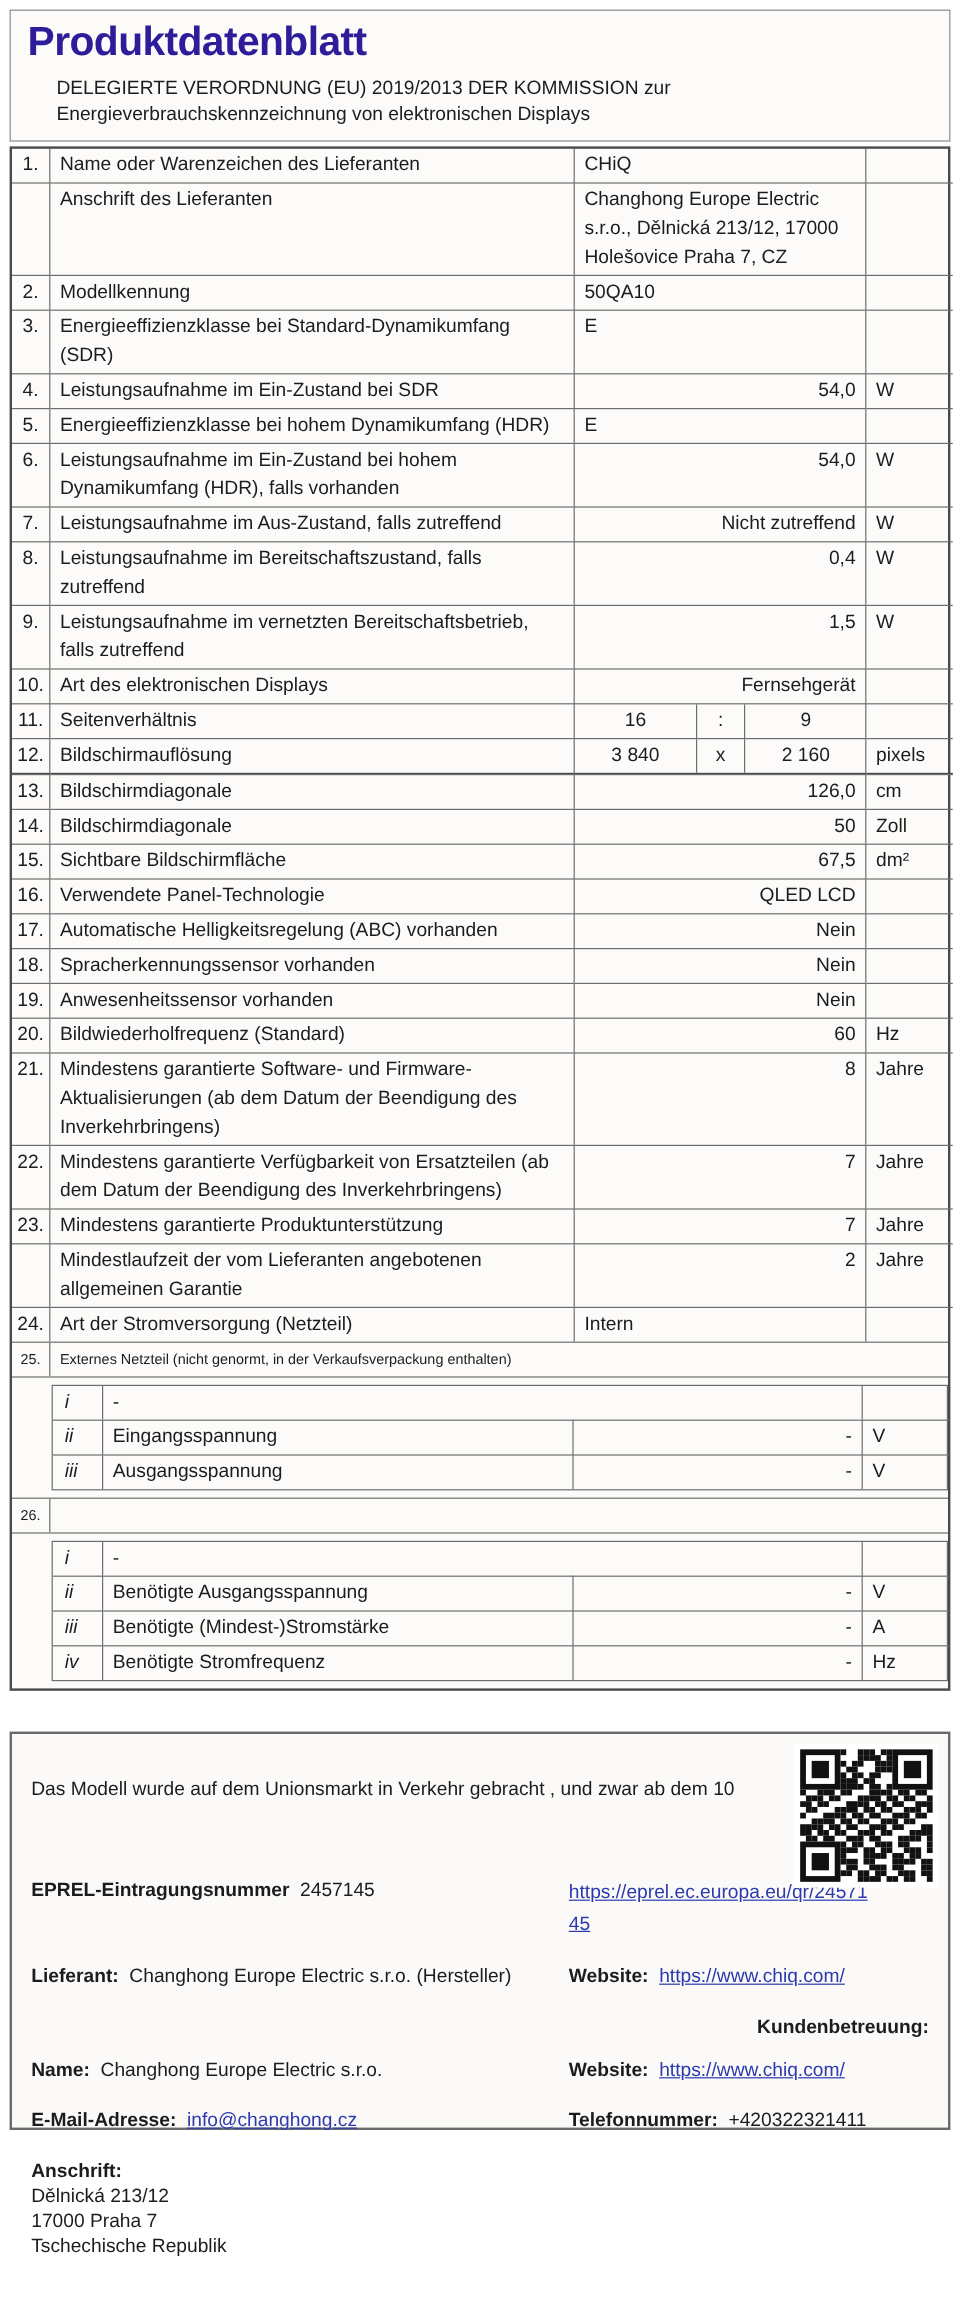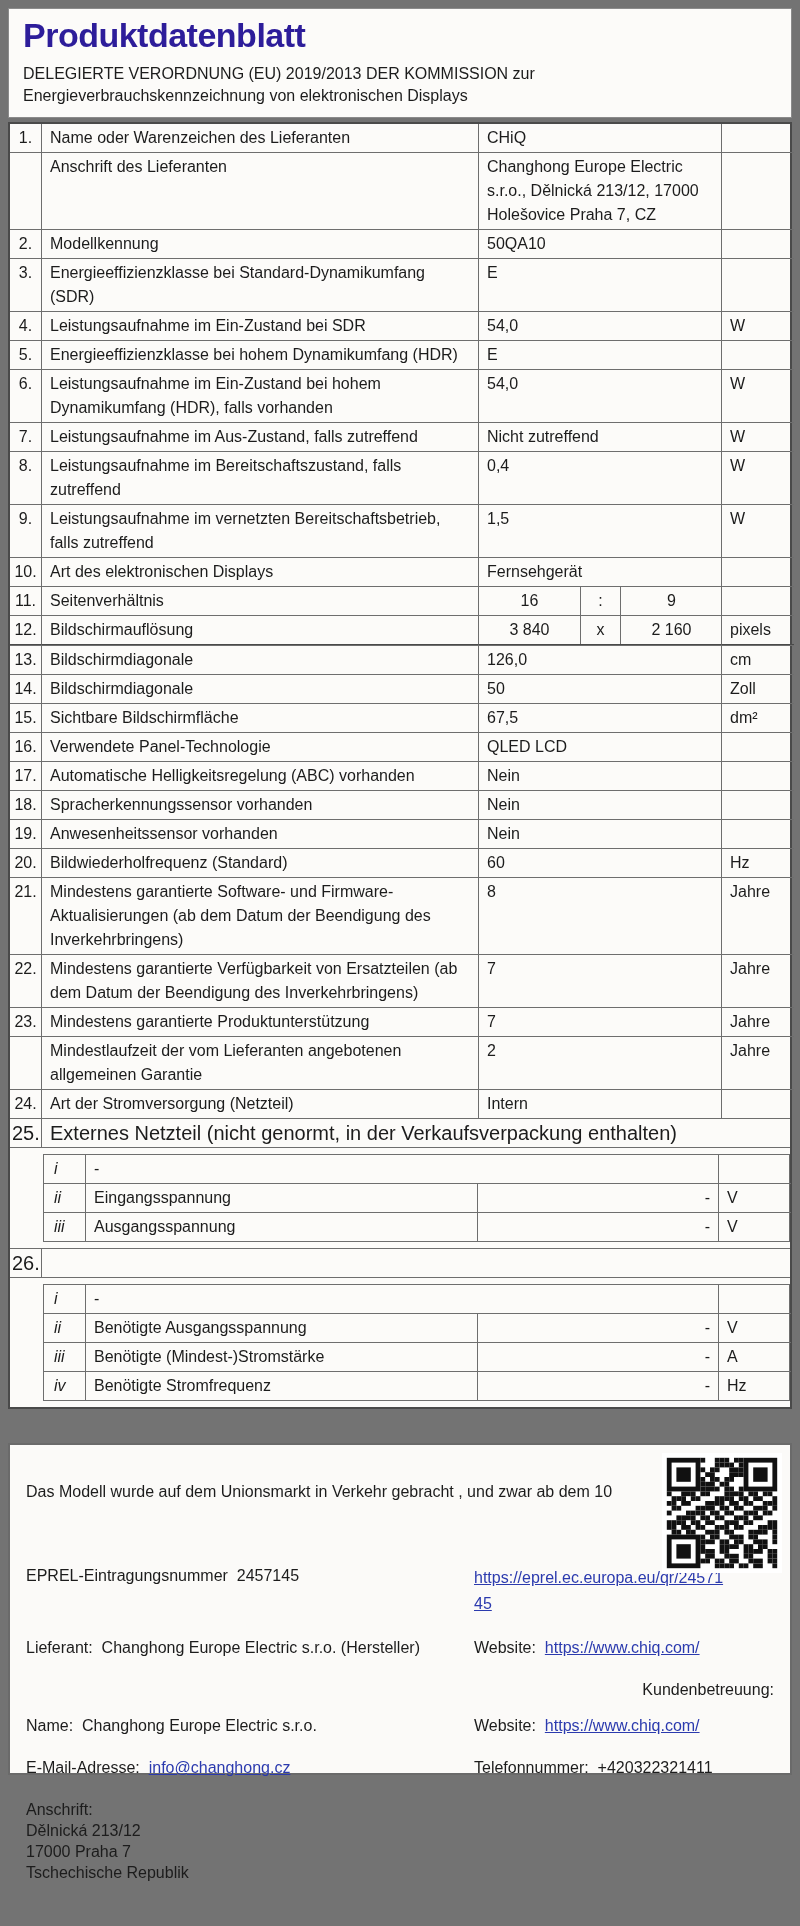--- a/index.html
+++ b/index.html
@@ -3,60 +3,60 @@
 <meta charset="utf-8">
 <style>
   :root{
     --bd:#6e6e6e;
     --bd-dark:#4a4a4a;
     --ink:#1c1c1c;
   }
   html,body{margin:0;padding:0;background:#e9e9e9;}
   .page{
     width:800px;height:1926px;box-sizing:border-box;
-    margin:0 auto;background:#737373;color:var(--ink);
+    margin:0 auto;background:#ffffff;color:var(--ink);
     font-family:"Liberation Sans", sans-serif;
     padding:8px 8px 0 8px;position:relative;overflow:hidden;
   }
   
   .title-box{
     border:1px solid #8b8b8b;box-sizing:border-box;
     padding:6px 14px 10px 14px;margin-bottom:4px;background:#fcfbf9;
   }
   .title-box h1{
     margin:0 0 8px 0;font-size:34px;line-height:40px;font-weight:bold;
     letter-spacing:-0.5px;
   }
-  .regulation{font-size:16px;line-height:22px;max-width:620px;}
+  .regulation{font-size:16px;line-height:22px;max-width:620px;margin-left:24px;}
   
   .main-table{
     border:2px solid var(--bd-dark);box-sizing:border-box;background:#fcfbf9;
   }
   .trow{display:grid;grid-template-columns:32px 437px 243px 72px;}
   .trow .c{
     border-right:1px solid var(--bd);border-top:1px solid var(--bd);
     padding:2px 8px;font-size:16px;line-height:24px;box-sizing:border-box;
     min-height:28px;
   }
   .trow:first-child .c{border-top:none;}
   .trow .c.num{text-align:center;padding:2px 2px;}
   .trow .c.unit{border-right:none;}
-  .trow .c.value.right{text-align:left;}
+  .trow .c.value.right{text-align:right;}
   .trow.thead .c{font-weight:bold;}
   .trow.thick .c{border-bottom:1px solid var(--bd-dark);}
   .c.value.split{display:grid;grid-template-columns:102px 40px 101px;padding:0;}
   .c.value.split .sp{
     border-right:1px solid var(--bd);text-align:center;
     padding:2px 4px;line-height:24px;box-sizing:border-box;
   }
   .c.value.split .sp:last-child{border-right:none;}
   
   .sec-row{display:grid;grid-template-columns:32px 1fr;border-top:1px solid var(--bd);}
   .sec-row .c{
-    padding:2px 8px;font-size:20px;line-height:24px;box-sizing:border-box;min-height:28px;
+    padding:2px 8px;font-size:12px;line-height:24px;box-sizing:border-box;min-height:28px;
   }
   .sec-row .c.num{text-align:center;border-right:1px solid var(--bd);padding:2px 2px;}
   .sec-row{border-bottom:1px solid var(--bd);}
   .sub-table{
     margin:6px 0 6px 33px;border:1px solid var(--bd);box-sizing:border-box;background:#fcfbf9;
   }
   .srow{display:grid;grid-template-columns:42px 392px 241px 72px;}
   .srow.merged{grid-template-columns:42px 633px 72px;}
   .srow .c{
     border-right:1px solid var(--bd);border-top:1px solid var(--bd);
@@ -71,21 +71,21 @@
     border:2px solid #6a6a6a;box-sizing:border-box;background:#fbfaf8;
     margin-top:34px;height:332px;padding:18px 16px;position:relative;
     font-size:16px;line-height:22px;
   }
   .market-line{
     white-space:nowrap;overflow:hidden;width:636px;margin-top:18px;margin-bottom:62px;
   }
   .info-row{display:flex;margin-bottom:20px;}
   .info-row .left{flex:1;padding-right:10px;}
   .info-row .right{width:300px;flex:none;}
-  .b{font-weight:normal;}
+  .b{font-weight:bold;}
   a.doc-link{color:#2b3aae;text-decoration:underline;}
   .eprel-link{display:inline-block;max-width:252px;word-break:break-all;line-height:26px;}
   .addr-line{line-height:21px;}
   .qr{position:absolute;top:8px;right:8px;width:120px;height:120px;background:#fff;}
   .mb10{margin-bottom:14px;text-align:right;}
 </style>
 </head>
 <body>
 
 <div class="page">

